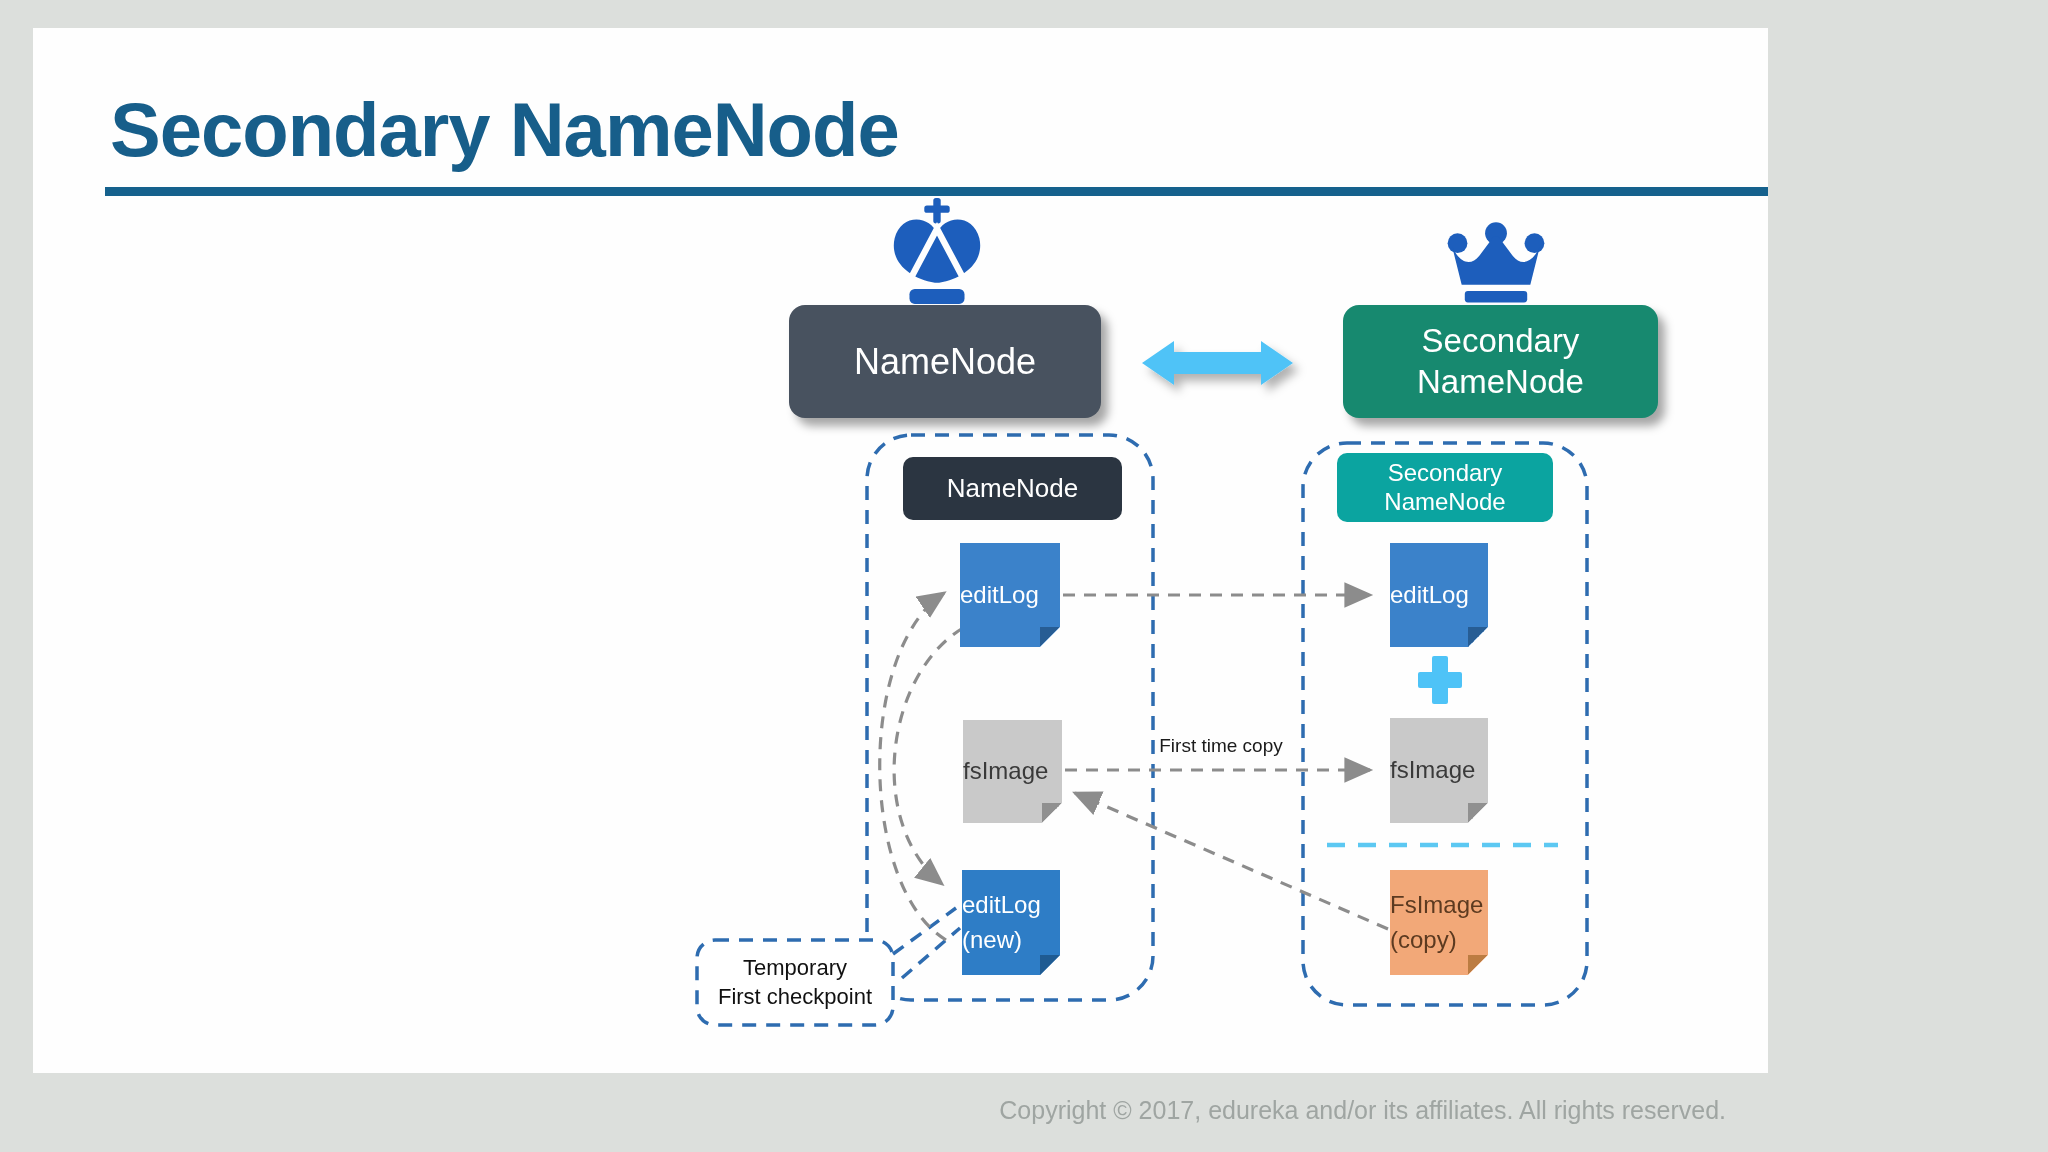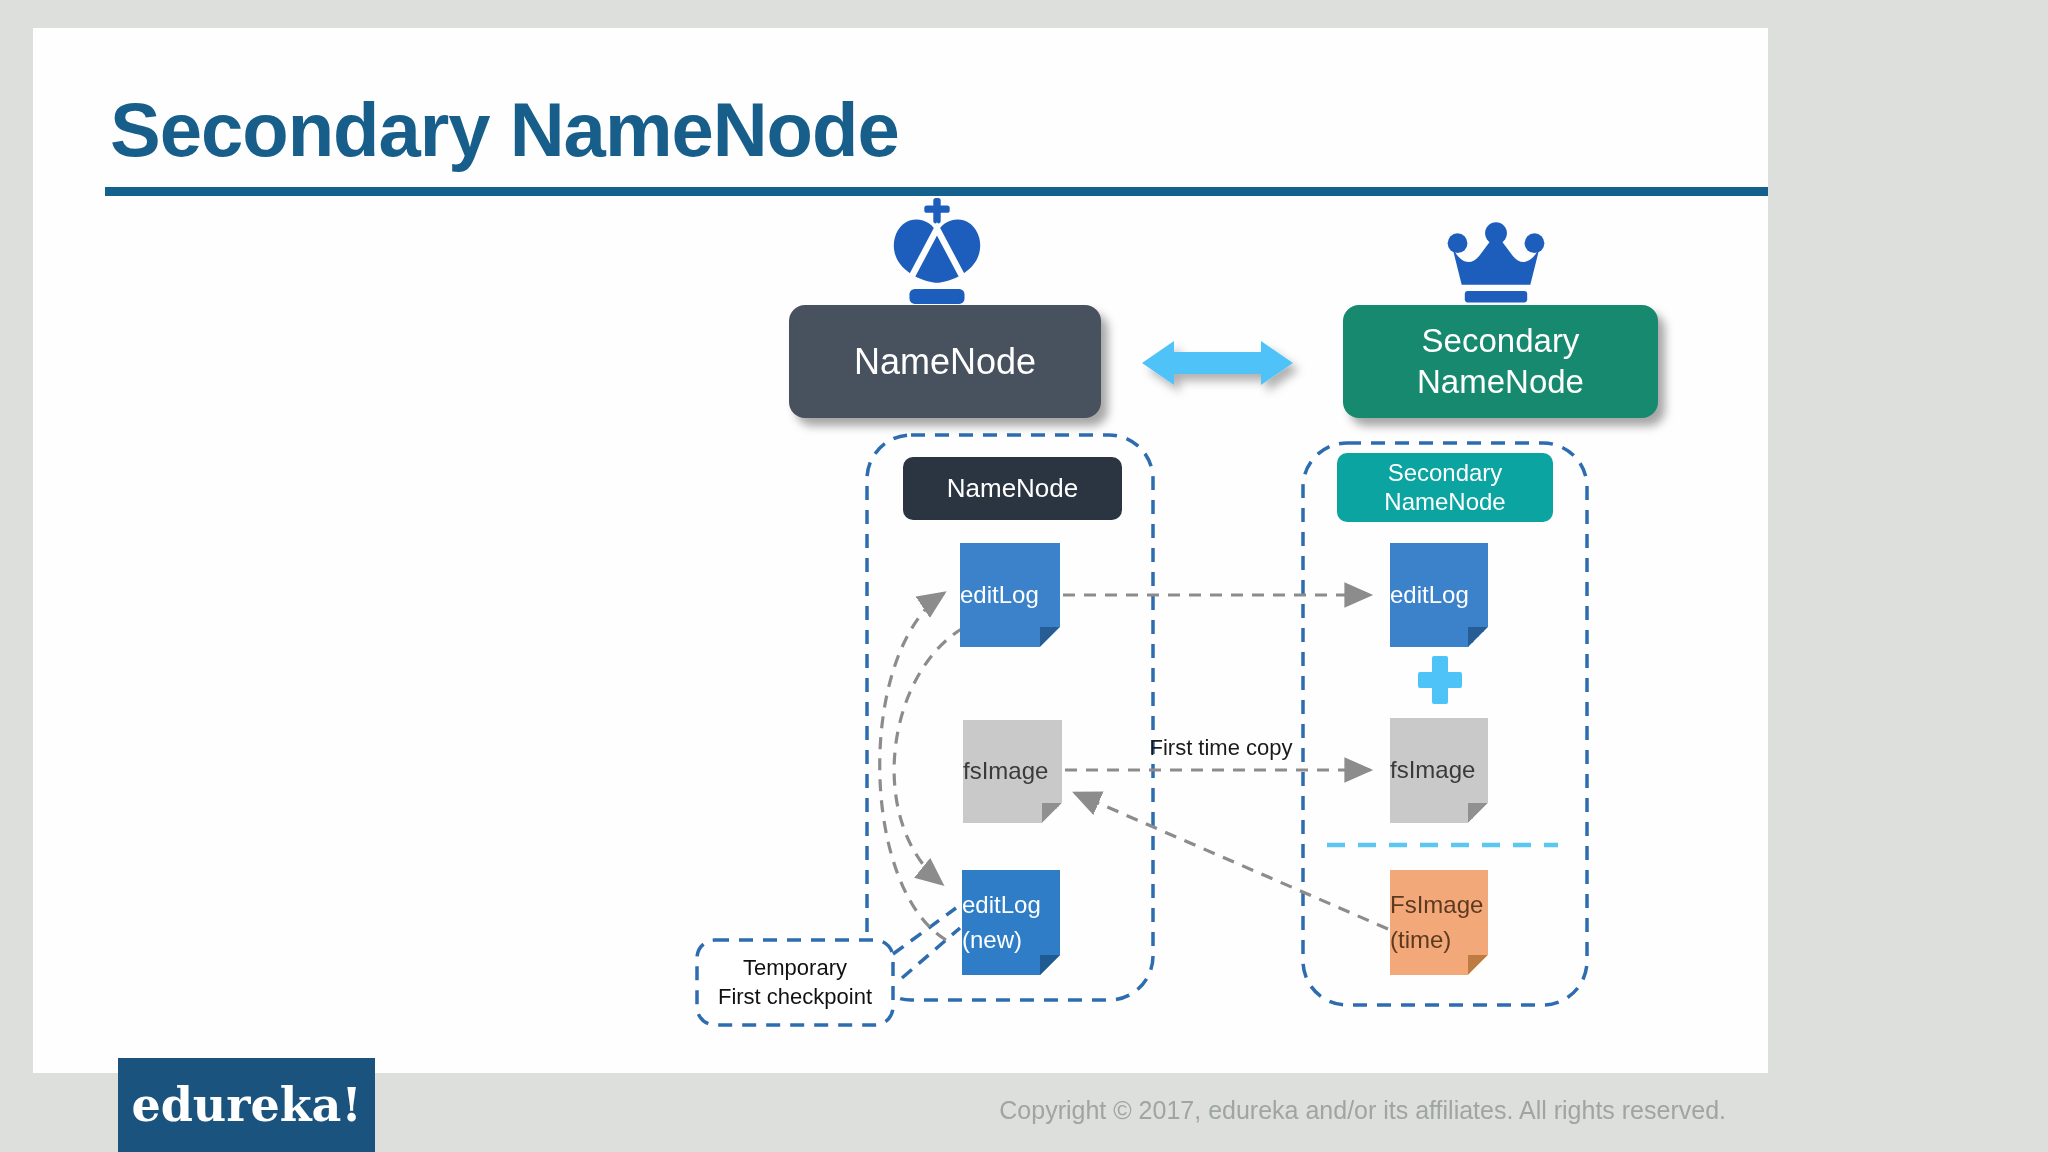--- a/index.html
+++ b/index.html
@@ -40,21 +40,21 @@
   .doc-fsimage-fin { left:1390px; top:870px; width:98px;  height:105px; background:#f2a878; color:#5c3a20; --fold:#bc7c42; }
 
   
   .plus { position:absolute; left:1418px; top:656px; width:44px; height:48px; }
   .plus span { position:absolute; background:#4ec3f7; border-radius:2px; }
   .plus .v { left:14px; top:0; width:16px; height:48px; }
   .plus .h { left:0; top:16px; width:44px; height:16px; }
 
   
   .first-copy { position:absolute; left:1146px; top:735px; width:150px; text-align:center;
-                font-size:22px; color:#1b1b1b; }
+                font-size:19px; color:#1b1b1b; }
   .temp-note { position:absolute; left:697px; top:940px; width:196px; height:85px;
                display:flex; flex-direction:column; align-items:center; justify-content:center;
                text-align:center; font-size:22px; color:#111; line-height:1.3; }
 
   
   .logo-box { position:absolute; left:118px; top:1058px; width:257px; height:94px; background:#1a537d;
               display:flex; align-items:center; justify-content:center; }
   .logo-text { font-family:"DejaVu Serif", serif; font-weight:bold; font-size:46px; color:#fff; }
   .copyright { position:absolute; right:42px; top:1096px; font-size:25px; color:#9fa5a2; }
 
@@ -145,26 +145,23 @@
   </div>
   <div class="plus">
       <span class="v"></span>
       <span class="h"></span>
     </div>
   <div class="doc doc-fsimage-r">
     <span>fsImage</span>
   </div>
   <div class="doc doc-fsimage-fin">
     <span>FsImage</span>
-    <span>(time)</span>
+    <span>(copy)</span>
   </div>
 
   <div class="first-copy">First time copy</div>
   <div class="temp-note">
     <span>Temporary</span>
     <span>First checkpoint</span>
   </div>
 
-  <div class="logo-box">
-    <span class="logo-text">edureka!</span>
-  </div>
   <div class="copyright">Copyright © 2017, edureka and/or its affiliates. All rights reserved.</div>
 </div>
 
 </body></html>

